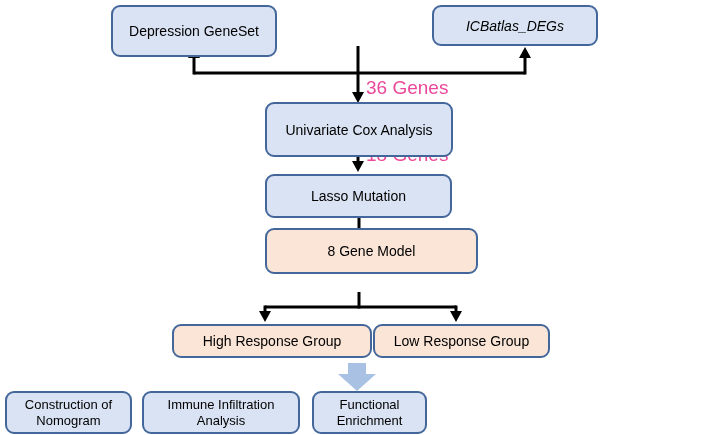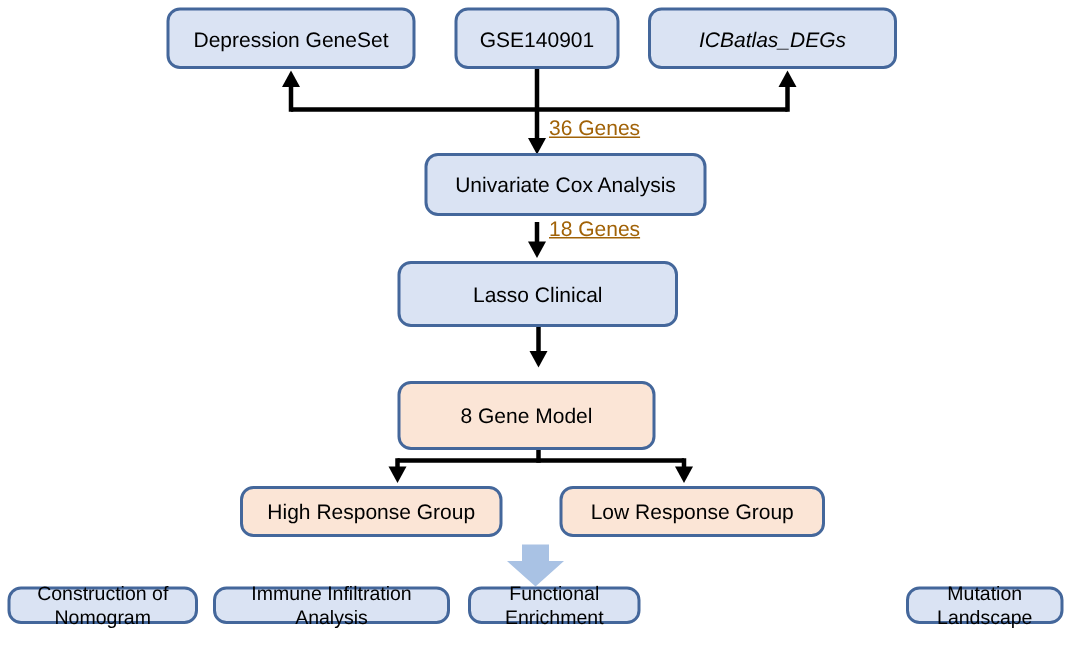--- a/index.html
+++ b/index.html
@@ -33,46 +33,45 @@
     display:flex;
     align-items:center;
     justify-content:center;
     text-align:center;
     font-size:14px;
     color:#000000;
     z-index:1;
     padding:0 4px;
   }
   .node.peach{background:var(--peach);}
-  #n-depression{left:111px; top:5px;  width:166px; height:41px;}
+  #n-depression{left:111px; top:5px;  width:166px; height:52px;}
   #n-gse       {left:303px; top:5px;  width:110px; height:41px;}
   #n-icbatlas  {left:432px; top:5px;  width:166px; height:41px;font-style:italic;}
-  #n-cox       {left:283px; top:102px; width:188px; height:42px;}
+  #n-cox       {left:265px; top:102px; width:188px; height:55px;}
   #n-lasso     {left:265px; top:174px; width:187px; height:44px;}
-  #n-model     {left:265px; top:254px; width:172px; height:46px;}
-  #n-high      {left:160px; top:324px; width:175px; height:34px;text-align:right;}
+  #n-model     {left:265px; top:228px; width:213px; height:46px;}
+  #n-high      {left:172px; top:324px; width:200px; height:34px;text-align:right;}
   #n-low       {left:373px; top:324px; width:177px; height:34px;}
   .node.bottom{
-    top:391px; height:25px;
+    top:391px; height:43px;
     font-size:13px;
     line-height:1.2;
     padding:4px 2px;
   }
   #b0{left:5px;   width:127px;}
   #b1{left:142px; width:158px;}
   #b2{left:312px; width:115px;text-align:center;}
   #b3{left:442px; width:152px;}
   #b4{left:604px; width:105px;}
   .edge-label{
     position:absolute;
-    font-size:14px;
-    color:#a16207;
+    font-size:19px;
+    color:#ec4899;
     z-index:1;
     white-space:nowrap;
-    text-decoration:underline;
   }
   #lbl36{left:366px; top:77px;}
   #lbl18{left:366px; top:144px;}
 </style>
 </head>
 <body>
 
 <div class="stage">
 
   <svg class="connectors" viewBox="0 0 714 435" xmlns="http://www.w3.org/2000/svg" aria-hidden="true">
@@ -105,35 +104,32 @@
       <line x1="456" y1="305.5" x2="456" y2="312"></line>
       <polygon points="456,322 450,311 462,311" stroke="none"></polygon>
     </g>
 
     <polygon points="348,363 366,363 366,374 376,374 357,391 338,374 348,374" fill="#a9c2e4" stroke="none"></polygon>
   </svg>
 
   <div class="node" id="n-depression">
     <span>Depression GeneSet</span>
   </div>
-  <div class="node" id="n-gse">
-    <span>GSE140901</span>
-  </div>
   <div class="node" id="n-icbatlas">
     <span>ICBatlas_DEGs</span>
   </div>
 
   <div class="edge-label" id="lbl36">36 Genes</div>
   <div class="edge-label" id="lbl18">18 Genes</div>
 
   <div class="node" id="n-cox">
     <span>Univariate Cox Analysis</span>
   </div>
   <div class="node" id="n-lasso">
-    <span>Lasso Clinical</span>
+    <span>Lasso Mutation</span>
   </div>
   <div class="node peach" id="n-model">
     <span>8 Gene Model</span>
   </div>
 
   <div class="node peach" id="n-high">
     <span>High Response Group</span>
   </div>
   <div class="node peach" id="n-low">
     <span>Low Response Group</span>
@@ -141,17 +137,14 @@
 
   <div class="node bottom" id="b0">
     <span>Construction of Nomogram</span>
   </div>
   <div class="node bottom" id="b1">
     <span>Immune Infiltration Analysis</span>
   </div>
   <div class="node bottom" id="b2">
     <span>Functional Enrichment</span>
   </div>
-  <div class="node bottom" id="b4">
-    <span>Mutation Landscape</span>
-  </div>
 
 </div>
 
 </body></html>

